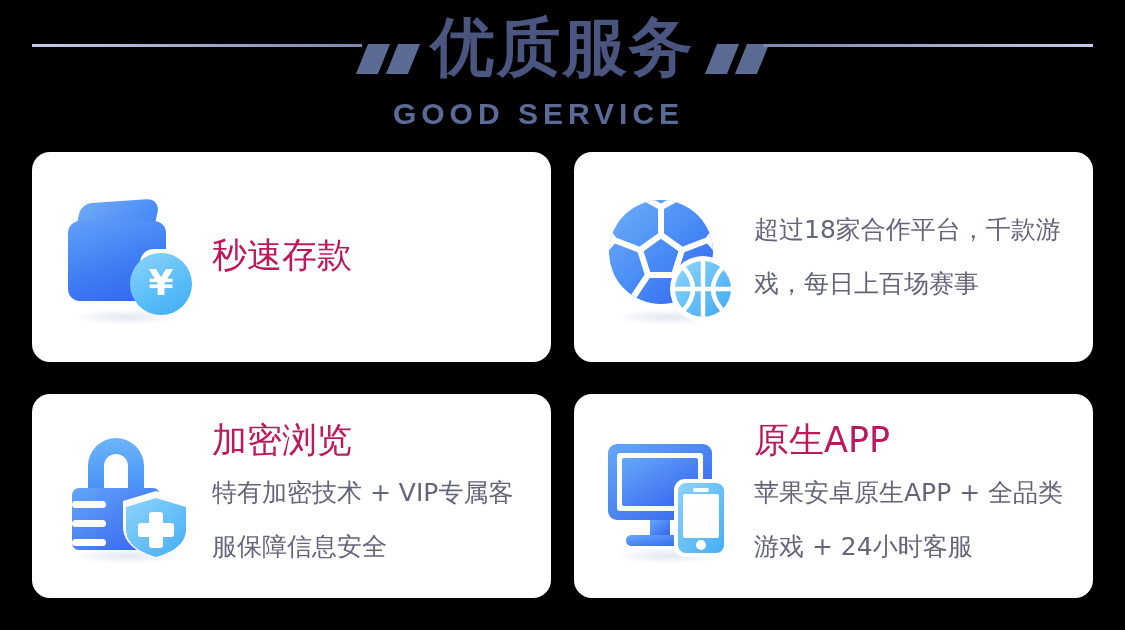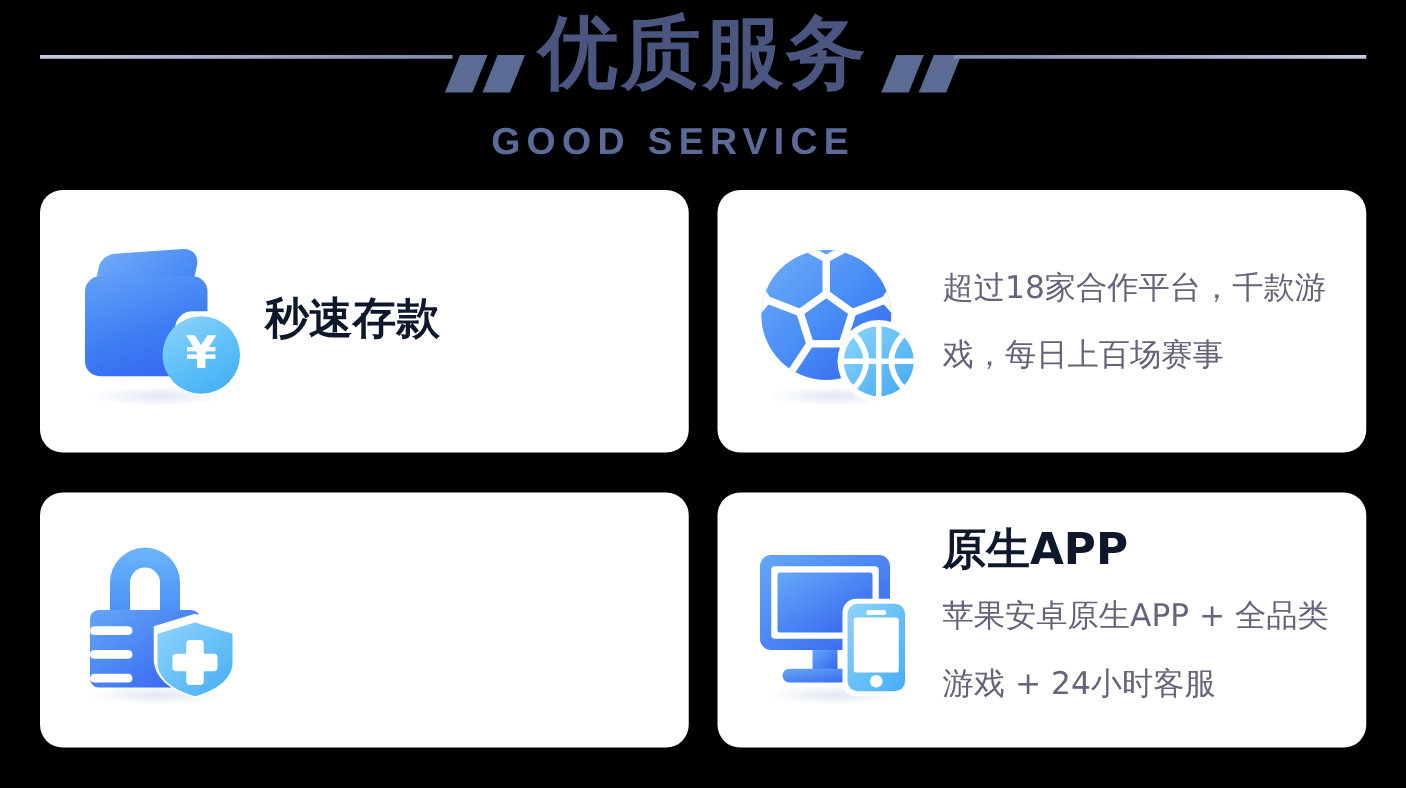--- a/index.html
+++ b/index.html
@@ -57,21 +57,21 @@
     position: absolute;
     left: 0;
     top: 8px;
     width: 1125px;
     text-align: center;
     font-size: 64px;
     line-height: 80px;
     font-weight: 700;
     color: #4a5580;
     letter-spacing: 2px;
-    font-family: Liberation Mono, monospace;
+    font-family: Liberation Serif, serif;
   }
 
   .header-sub {
     position: absolute;
     left: 0;
     top: 96px;
     width: 1077px;
     text-align: center;
     font-size: 30px;
     line-height: 36px;
@@ -113,22 +113,22 @@
   }
 
   .card-text {
     flex: 1 1 auto;
     min-width: 0;
   }
 
   .card-title {
     font-size: 35px;
     line-height: 44px;
-    font-weight: 700;
-    color: #0f172a;
+    font-weight: 400;
+    color: #be185d;
     margin-bottom: 4px;
     white-space: nowrap;
     font-family: "DejaVu Sans", "Liberation Sans", sans-serif;
   }
 
   .card-desc {
     font-size: 25px;
     line-height: 36px;
     color: #64657a;
     font-family: "DejaVu Sans", "Liberation Sans", sans-serif;
@@ -329,20 +329,24 @@
 
           <path d="M96 64 L63 74 L63 100 C63 117 80 127 96 131 C112 127 129 117 129 100 L129 74 Z" fill="#ffffff" transform="translate(-2,-3) scale(1.0)"></path>
           <path d="M94 68 L64 77 L64 100 C64 114 79 123 94 127 C109 123 124 114 124 100 L124 77 Z" fill="url(#shieldGrad)"></path>
 
           <g fill="#ffffff">
             <rect x="87" y="82" width="14" height="36" rx="3"></rect>
             <rect x="76" y="93" width="36" height="14" rx="3"></rect>
           </g>
         </svg>
       </div>
+      <div class="card-text">
+        <div class="card-title">加密浏览</div>
+        <div class="card-desc two-line">特有加密技术 + VIP专属客服保障信息安全</div>
+      </div>
     </div>
 
     <div class="card">
       <div class="card-icon">
         <div class="icon-shadow"></div>
         <svg class="device-svg" width="140" height="122" viewBox="0 0 140 122">
           <defs>
             <linearGradient id="monGrad" x1="0" y1="0" x2="1" y2="1">
               <stop offset="0%" stop-color="#64a8f8"></stop>
               <stop offset="100%" stop-color="#3462ef"></stop>

